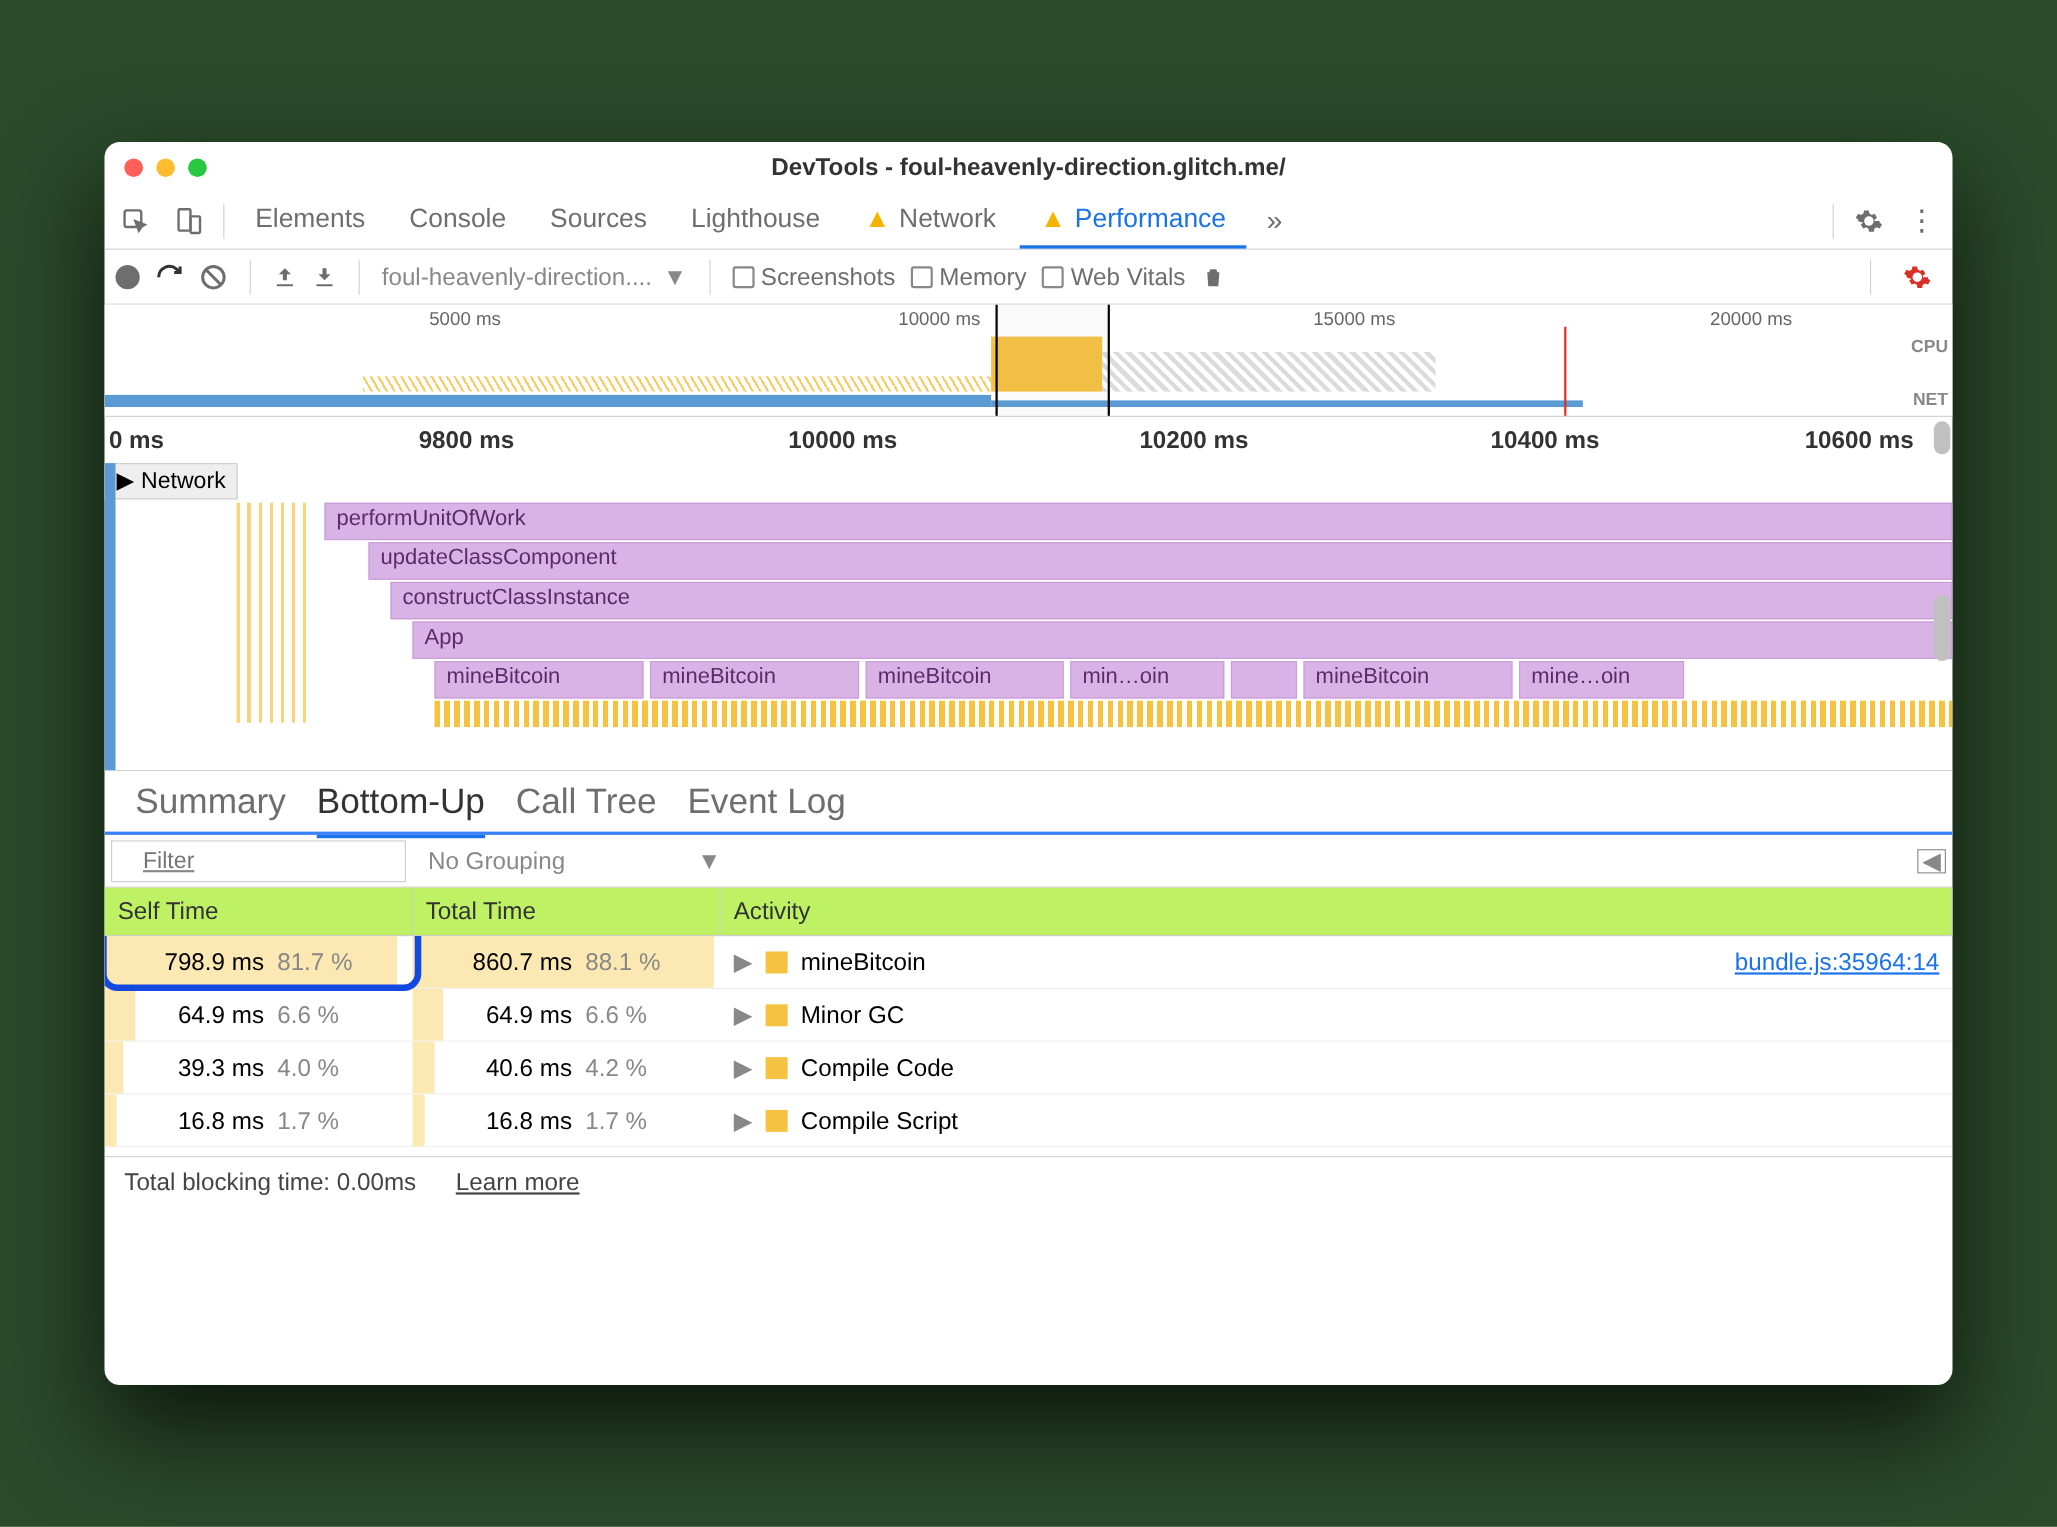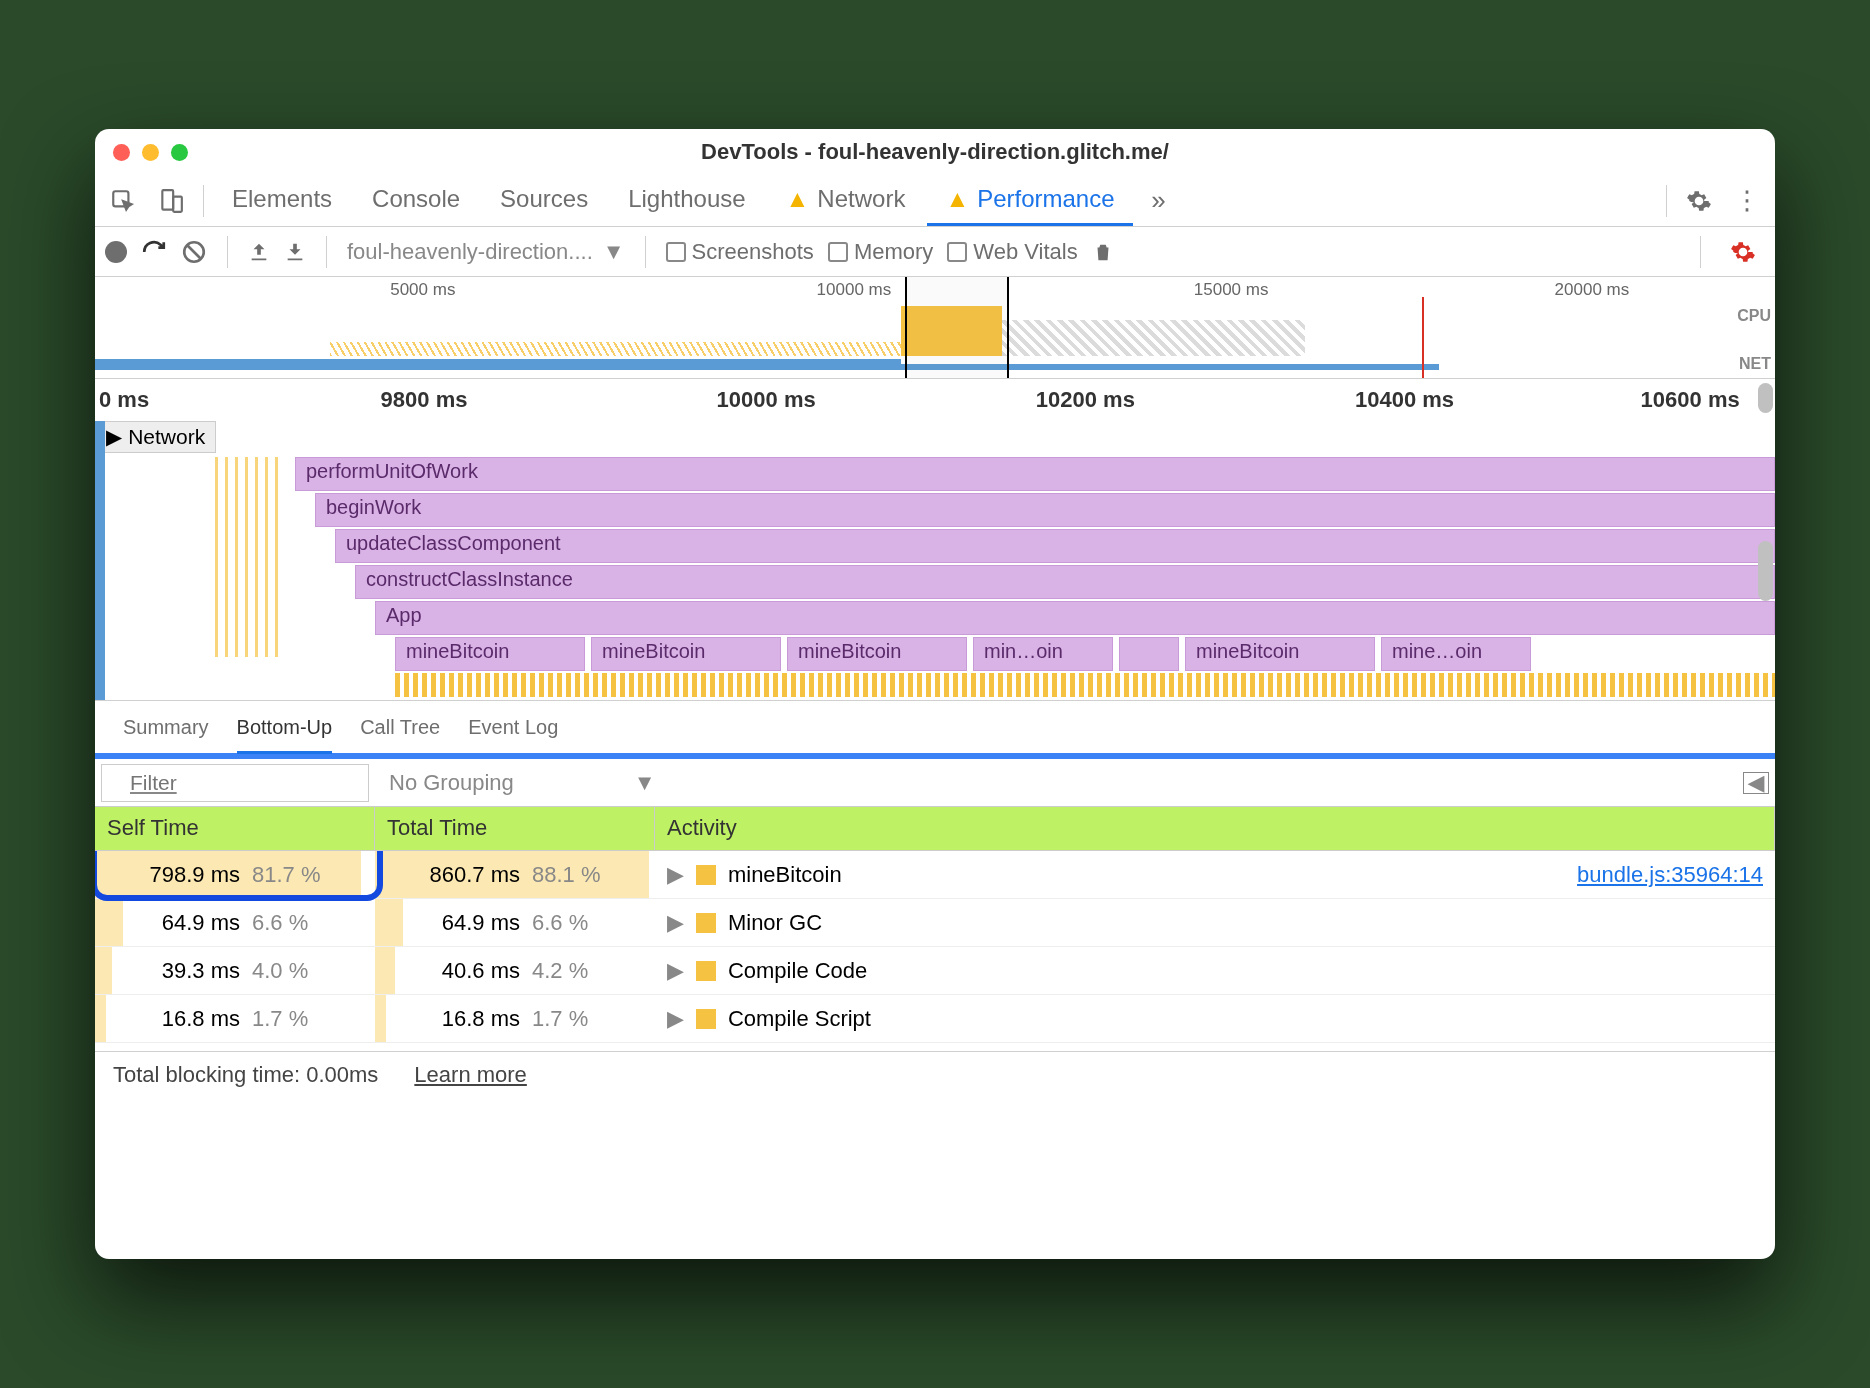--- a/index.html
+++ b/index.html
@@ -32,21 +32,21 @@
 .ov-yellow{ position:absolute; bottom:22px; height:36px; background:#f5c242; }
 .ov-stripe{ position:absolute; bottom:22px; height:36px; background:repeating-linear-gradient(45deg,#ccc 0,#ccc 4px,#fff 4px,#fff 8px); opacity:.7;}
 .ov-selbox{ position:absolute; top:0; bottom:0; border-left:2px solid #000; border-right:2px solid #000; background:rgba(120,120,120,.04);}
 .timeline { height:42px; display:flex; align-items:center; position:relative; font-size:22px; font-weight:600; color:#333;}
 .timeline span{position:absolute;}
 .main { position:relative; height:280px; overflow:hidden; border-bottom:1px solid #d0d0d0;}
 .nethead { position:absolute; top:0; left:0; padding:3px 10px; background:#eee; border:1px solid #ccc; font-size:21px; display:flex; align-items:center; gap:6px;}
 .flame { position:absolute; top:36px; left:0; right:0;}
 .frow { height:34px; display:flex; margin-bottom:2px;}
 .fblk { background:#d9b3e6; border:1px solid #c89ad8; font-size:20px; color:#5a2a6a; padding:2px 10px; overflow:hidden; white-space:nowrap;}
-.btabs { height:58px; display:flex; align-items:center; gap:28px; padding:0 28px; font-size:20px; color:#6e6e6e; border-bottom:6px solid #3b82f6;}
+.btabs { height:58px; display:flex; align-items:center; gap:28px; padding:0 28px; font-size:32px; color:#6e6e6e; border-bottom:3px solid #3b82f6;}
 .btab.active { color:#333; border-bottom:3px solid #1a73e8; padding-bottom:12px; margin-bottom:-15px;}
 .filterrow { height:48px; display:flex; align-items:center; padding:0 6px; gap:20px; border-bottom:1px solid #ccc; font-size:22px; color:#888;}
 .filterin{ border:1px solid #ccc; padding:6px 28px; font-size:21px; color:#888; width:268px;text-decoration:underline;}
 .filterrow .spacer{flex:1;}
 .thead { height:44px; display:flex; border-bottom:1px solid #ccc; font-size:22px; color:#333; background:#bef264;}
 .thead .cell{ padding:8px 12px; border-right:1px solid #ccc;}
 .cell.st{width:280px;} .cell.tt{width:280px;} .cell.act{flex:1;}
 .trow { height:48px; display:flex; font-size:22px; border-bottom:1px solid #eee; position:relative;}
 .tcell{ padding:8px 12px; display:flex; align-items:center; gap:12px;}
 .tcell.num{ justify-content:center; gap:12px; position:relative;}
@@ -202,23 +202,20 @@
         <span>Network</span>
       </div>
     <div style="position:absolute;left:0;top:0;bottom:0;width:10px;background:#5a9bd5;"></div>
     <div style="position:absolute;left:120px;top:36px;width:70px;">
       <div style="height:200px;background:repeating-linear-gradient(90deg,#f5c242 0,#f5c242 3px,transparent 3px,transparent 10px);opacity:.7;"></div>
     </div>
     <div class="flame" style="left:200px;">
       <div class="frow">
           <div class="fblk" style="flex:1">performUnitOfWork</div>
         </div>
-      <div class="frow" style="margin-left:20px;">
-          <div class="fblk" style="flex:1">beginWork</div>
-        </div>
       <div class="frow" style="margin-left:40px;">
           <div class="fblk" style="flex:1">updateClassComponent</div>
         </div>
       <div class="frow" style="margin-left:60px;">
           <div class="fblk" style="flex:1">constructClassInstance</div>
         </div>
       <div class="frow" style="margin-left:80px;">
           <div class="fblk" style="flex:1">App</div>
         </div>
       <div class="frow" style="margin-left:100px; gap:6px;">

